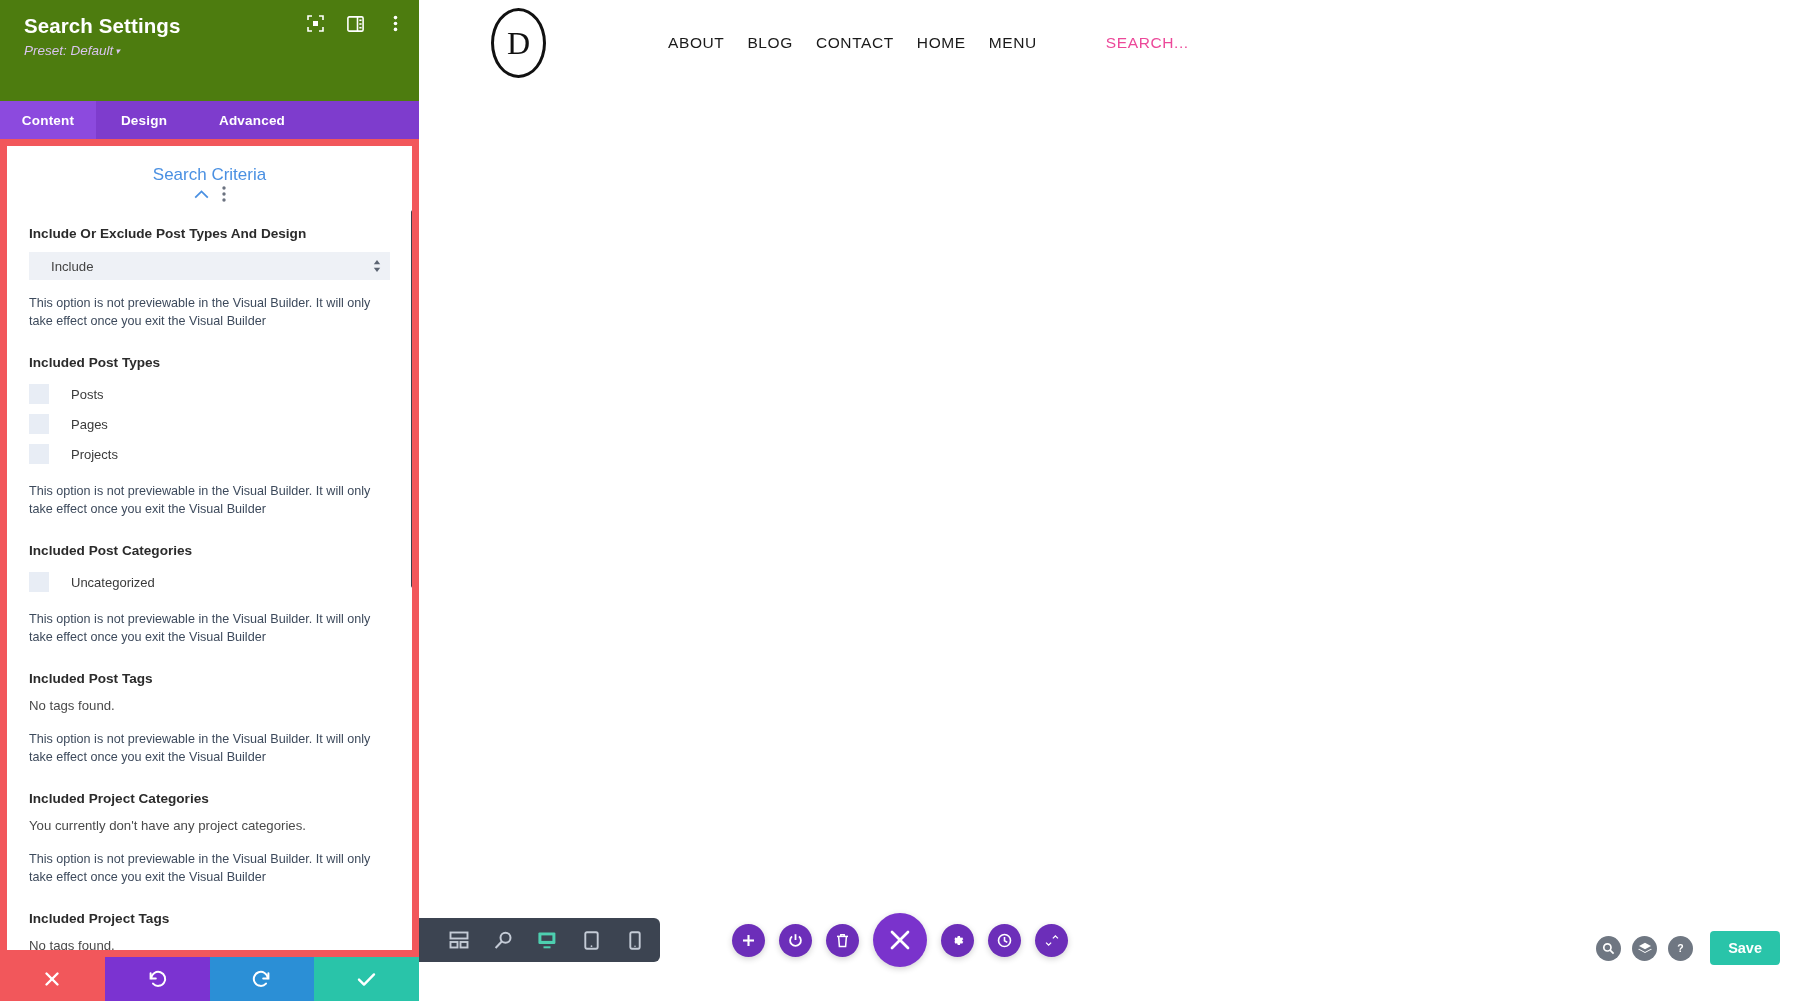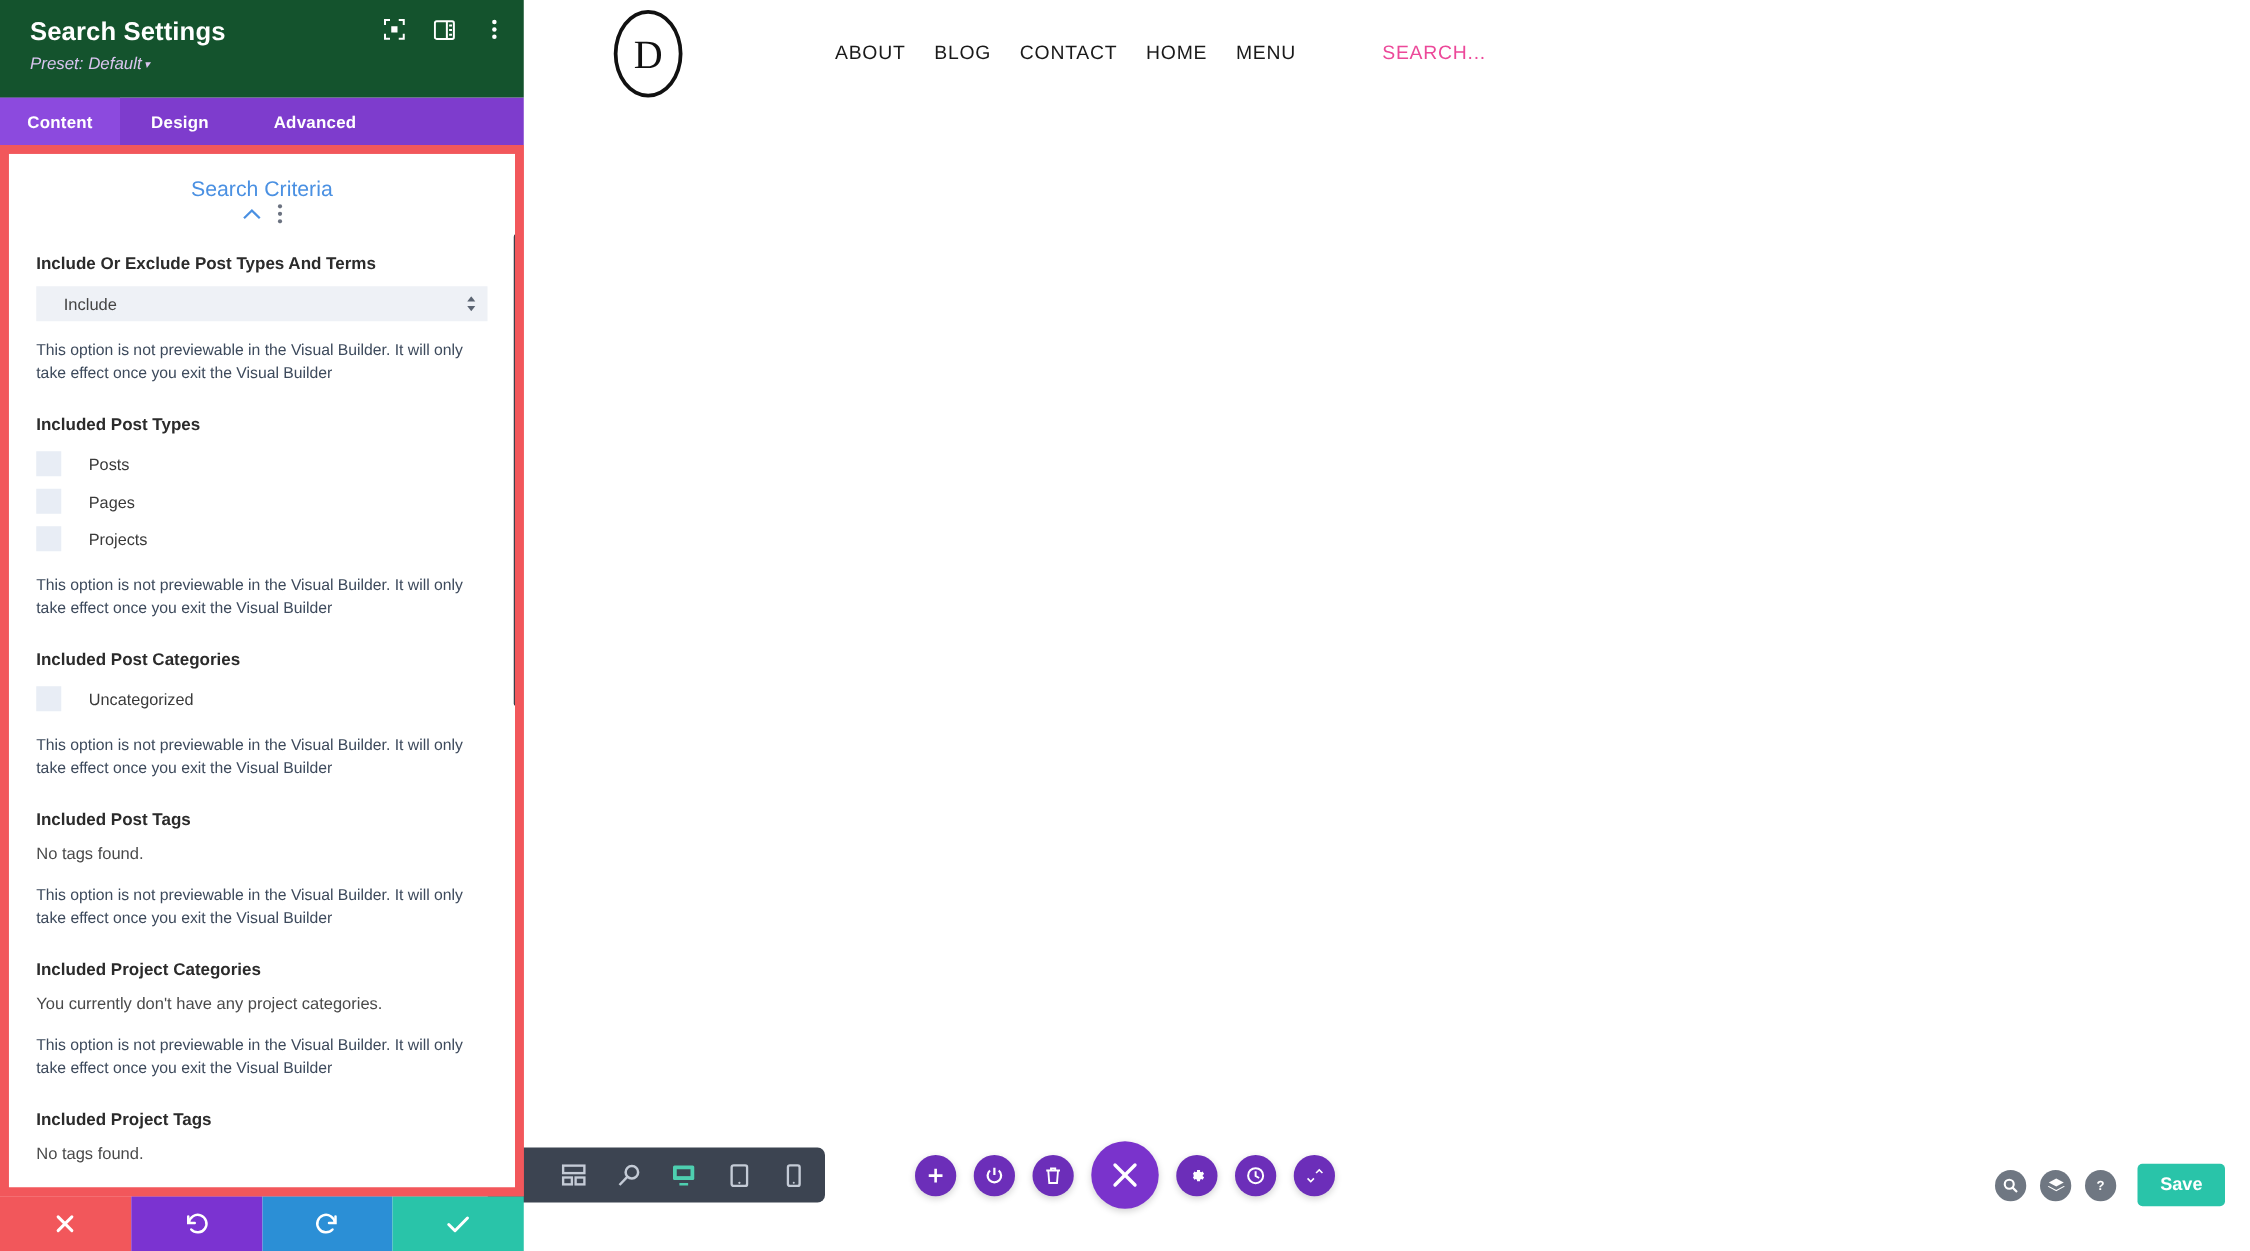--- a/index.html
+++ b/index.html
@@ -12,24 +12,24 @@
   #root { position: relative; width: 1800px; height: 1001px; background: #fff; }
 
   
   #settings-panel {
     position: absolute; left: 0; top: 0;
     width: 419px; height: 1001px;
     display: flex; flex-direction: column;
     z-index: 40;
   }
   .panel-header {
-    background: #14532d;
+    background: #4d7c0f;
     padding: 12px 18px 14px 24px;
     position: relative;
-    height: 78px;
+    height: 101px;
   }
   .panel-title {
     color: #ffffff; font-size: 20.5px; font-weight: 700;
     letter-spacing: .1px; line-height: 28px;
   }
   .panel-preset {
     color: #d9c5ef; font-size: 13.5px; font-weight: 400;
     margin-top: 2px; line-height: 17px; font-style: italic;
   }
   .preset-caret { font-size: 9px; vertical-align: middle; margin-left: 2px; }
@@ -384,21 +384,21 @@
                 <svg width="4" height="16" viewBox="0 0 4 16" fill="#6b7280">
                   <circle cx="2" cy="2" r="1.7"></circle>
                     <circle cx="2" cy="8" r="1.7"></circle>
                     <circle cx="2" cy="14" r="1.7"></circle>
                 </svg>
               </div>
             </div>
           </div>
 
           <div class="field">
-            <div class="field-label">Include Or Exclude Post Types And Terms</div>
+            <div class="field-label">Include Or Exclude Post Types And Design</div>
             <div class="select-box">
               <span class="select-value">Include</span>
               <span class="select-arrows">
                 <svg width="8" height="12" viewBox="0 0 8 12" fill="#5b6472">
                   <path d="M4 0 7.2 4.2H.8z"></path>
                     <path d="M4 12 .8 7.8h6.4z"></path>
                 </svg>
               </span>
             </div>
           </div>

